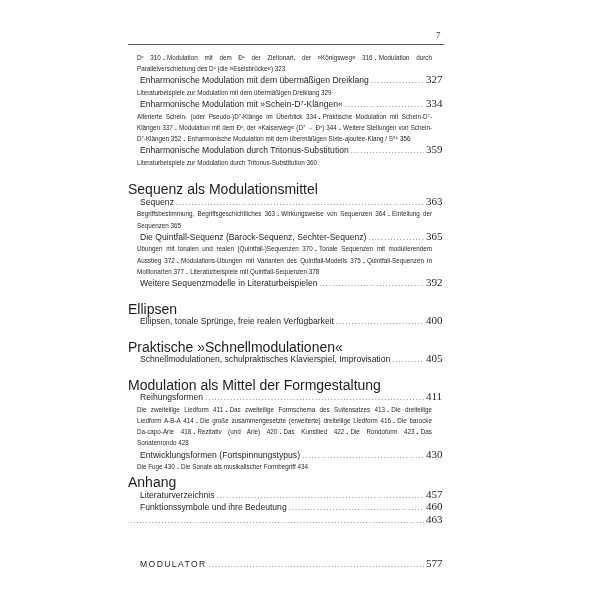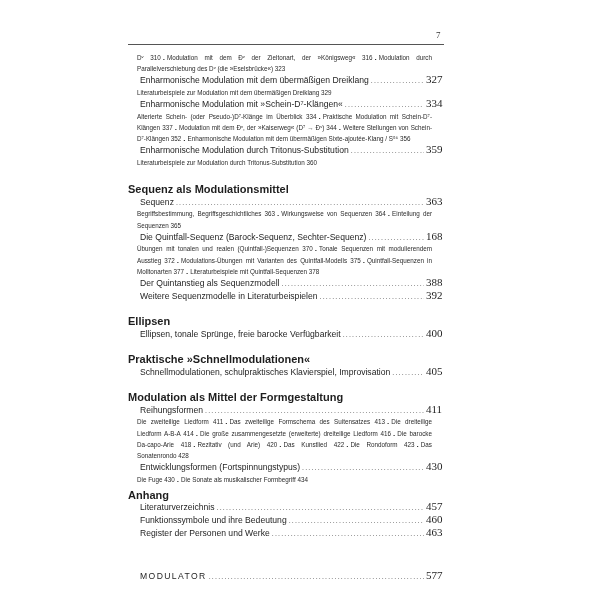--- a/index.html
+++ b/index.html
@@ -24,21 +24,21 @@
   }
   .entry .dots::after {
     content: "........................................................................................................................................................";
   }
   .entry .p { flex: 0 0 auto; width: 20px; text-align: left; font-family: "Liberation Serif", serif; font-size: 11px; }
   .sub {
     font-size: 6.3px; line-height: 11.2px; padding-left: 9px; padding-right: 14px; color: #2a2a2a;
     text-align: justify;
   }
   .sub .sep { font-weight: bold; font-size: 8px; margin: 0 2px; }
-  .sec-head { font-size: 11px; font-weight: bold; line-height: 11.5px; margin-top: 14px; }
+  .sec-head { font-size: 14px; font-weight: normal; line-height: 11.5px; margin-top: 14px; }
   .smallcaps { letter-spacing: 1.4px; margin-top: 32px; }
 </style>
 </head>
 <body>
 
 <div class="header-num">7</div>
 <div class="header-rule"></div>
 
 <div class="toc">
 
@@ -74,39 +74,34 @@
     <span class="t">Sequenz</span>
       <span class="dots"></span>
       <span class="p">363</span>
   </div>
   <div class="sub">
     <span>Begriffsbestimmung, Begriffsgeschichtliches 363</span><span class="sep">.</span><span>Wirkungsweise von Sequenzen 364</span><span class="sep">.</span><span>Einteilung der Sequenzen 365</span>
   </div>
   <div class="entry">
     <span class="t">Die Quintfall-Sequenz (Barock-Sequenz, Sechter-Sequenz)</span>
       <span class="dots"></span>
-      <span class="p">168</span>
+      <span class="p">365</span>
   </div>
   <div class="sub">
     <span>Übungen mit tonalen und realen (Quintfall-)Sequenzen 370</span><span class="sep">.</span><span>Tonale Sequenzen mit modulierendem Ausstieg 372</span><span class="sep">.</span><span>Modulations-Übungen mit Varianten des Quintfall-Modells 375</span><span class="sep">.</span><span>Quintfall-Sequenzen in Molltonarten 377</span><span class="sep">.</span><span>Literaturbeispiele mit Quintfall-Sequenzen 378</span>
-  </div>
-  <div class="entry">
-    <span class="t">Der Quintanstieg als Sequenzmodell</span>
-      <span class="dots"></span>
-      <span class="p">388</span>
   </div>
   <div class="entry">
     <span class="t">Weitere Sequenzmodelle in Literaturbeispielen</span>
       <span class="dots"></span>
       <span class="p">392</span>
   </div>
 
   <div class="sec-head">Ellipsen</div>
   <div class="entry">
-    <span class="t">Ellipsen, tonale Sprünge, freie barocke Verfügbarkeit</span>
+    <span class="t">Ellipsen, tonale Sprünge, freie realen Verfügbarkeit</span>
       <span class="dots"></span>
       <span class="p">400</span>
   </div>
 
   <div class="sec-head">Praktische »Schnellmodulationen«</div>
   <div class="entry">
     <span class="t">Schnellmodulationen, schulpraktisches Klavierspiel, Improvisation</span>
       <span class="dots"></span>
       <span class="p">405</span>
   </div>
@@ -134,21 +129,20 @@
     <span class="t">Literaturverzeichnis</span>
       <span class="dots"></span>
       <span class="p">457</span>
   </div>
   <div class="entry">
     <span class="t">Funktionssymbole und ihre Bedeutung</span>
       <span class="dots"></span>
       <span class="p">460</span>
   </div>
   <div class="entry">
-    <span class="t">Register der Personen und Werke</span>
       <span class="dots"></span>
       <span class="p">463</span>
   </div>
   <div class="entry">
     <span class="t smallcaps">MODULATOR</span>
       <span class="dots"></span>
       <span class="p">577</span>
   </div>
 </div>
 

